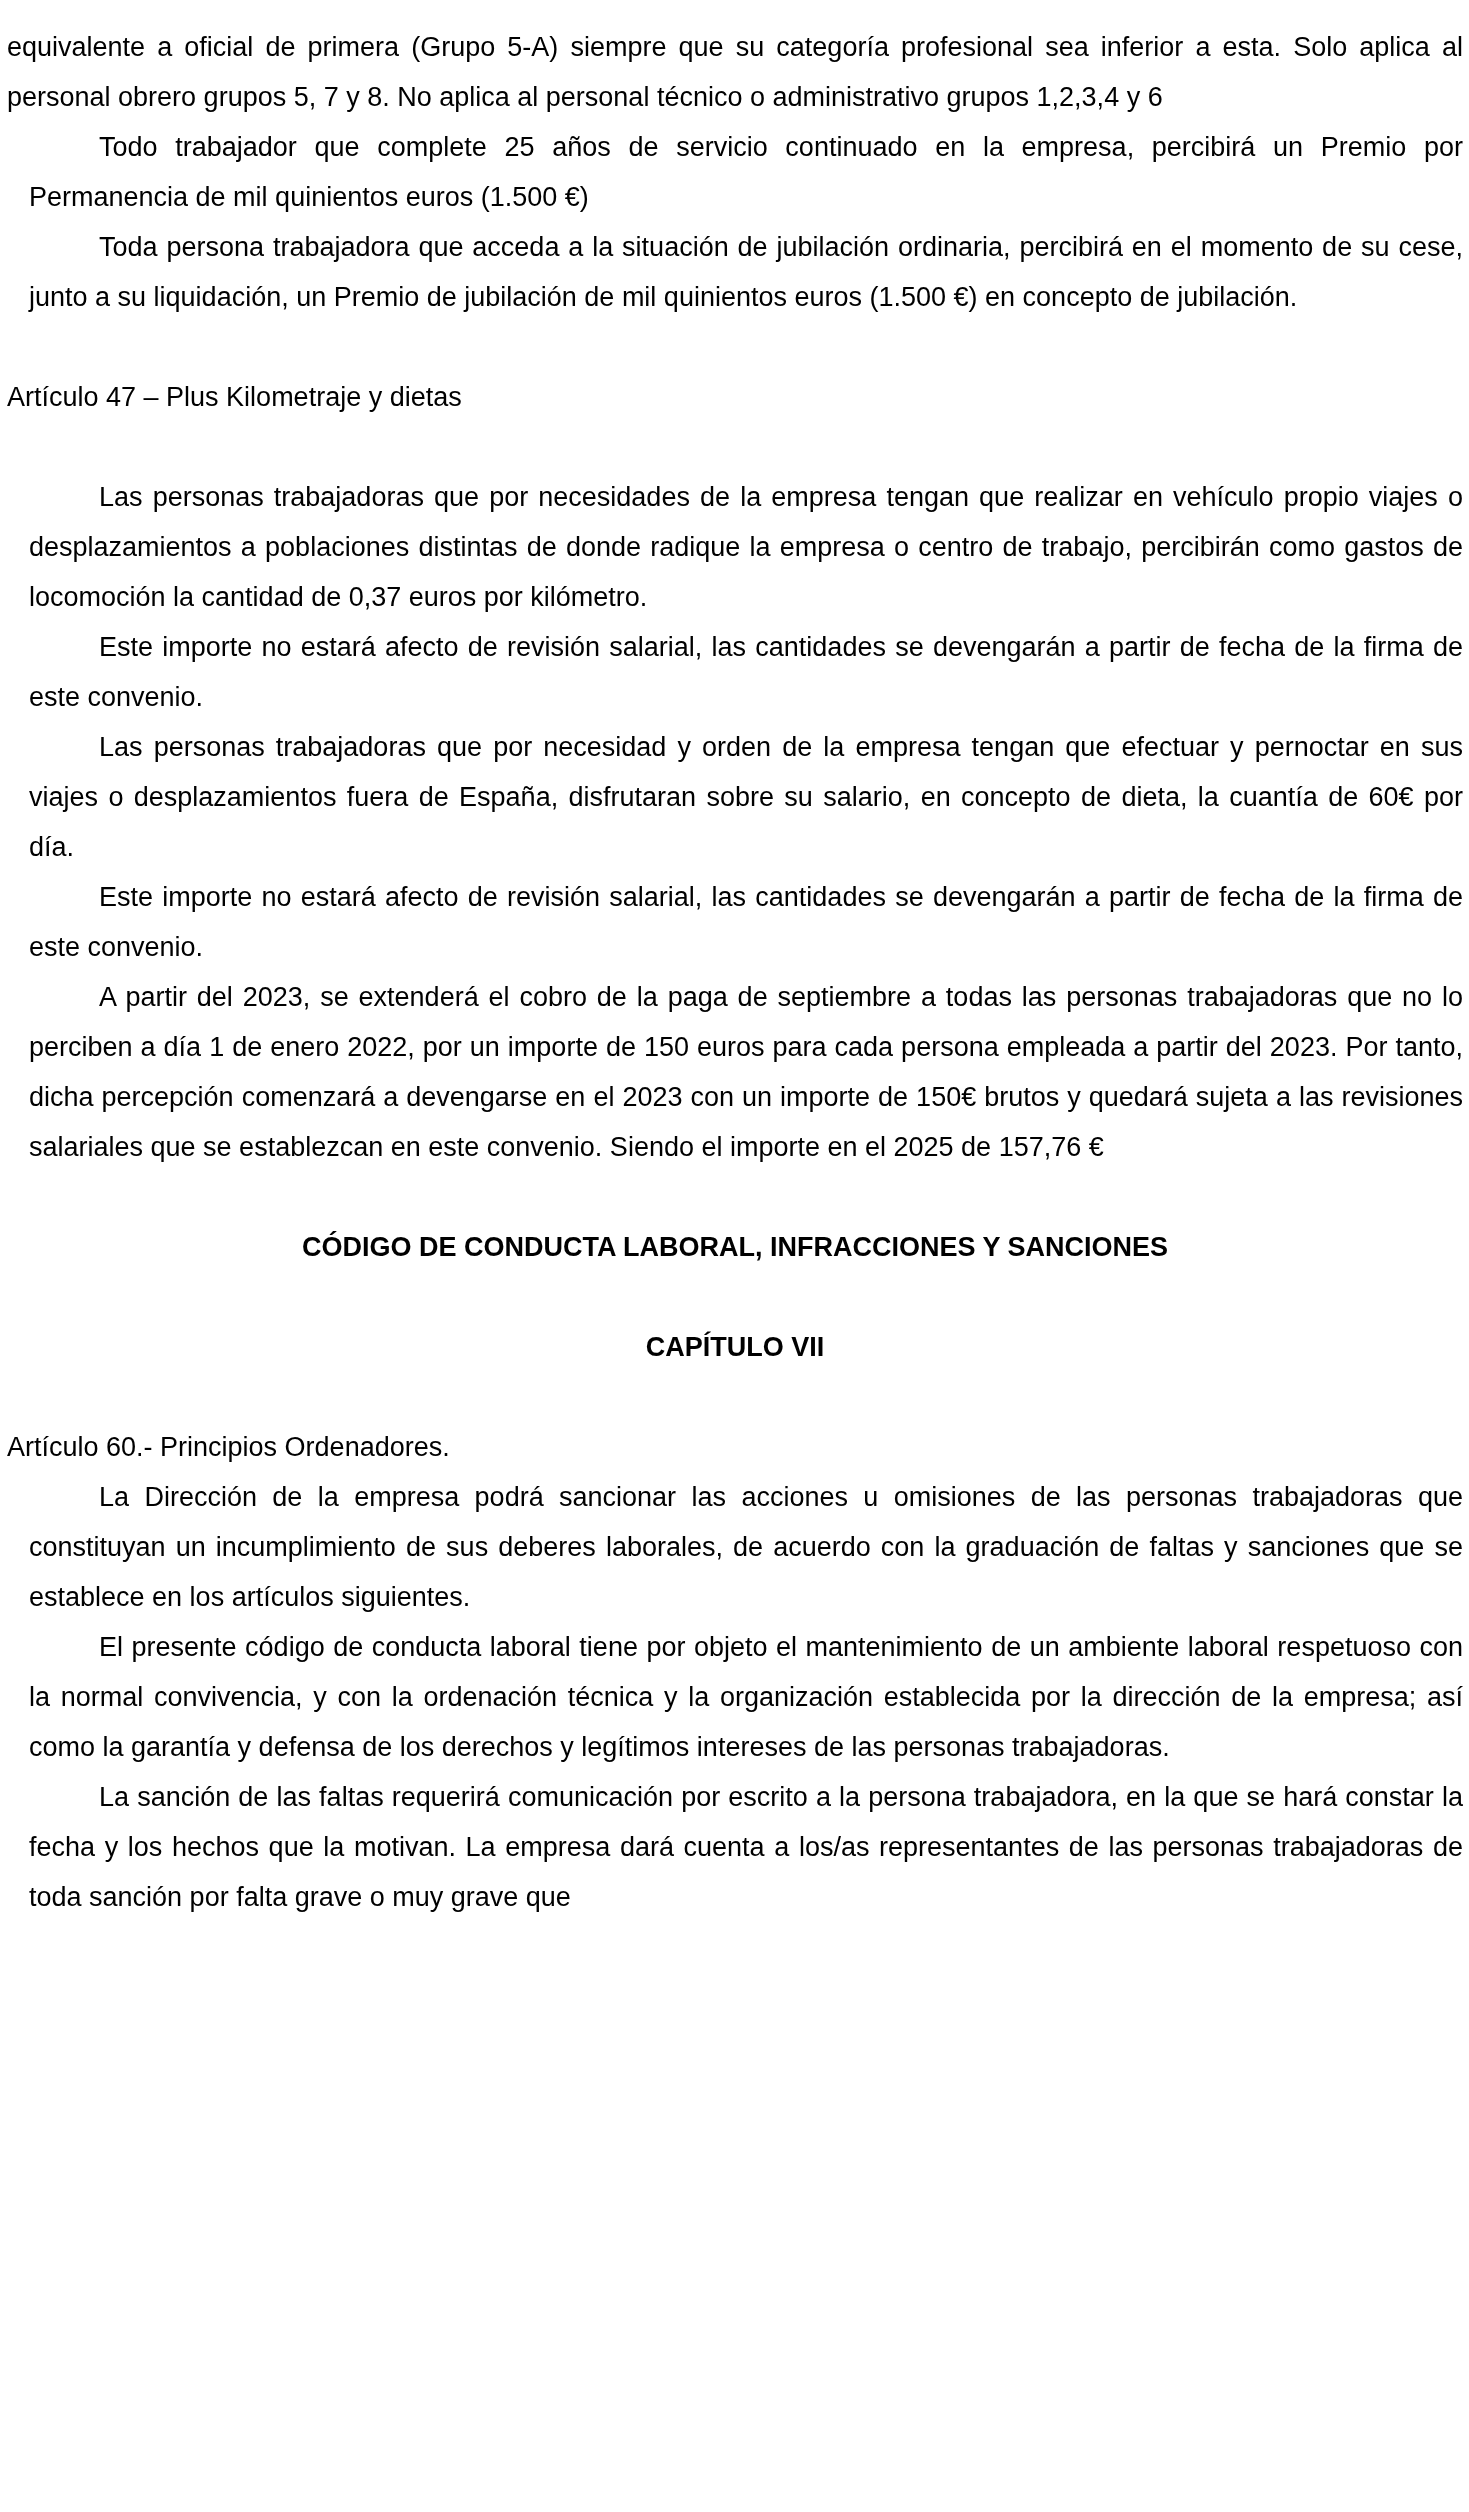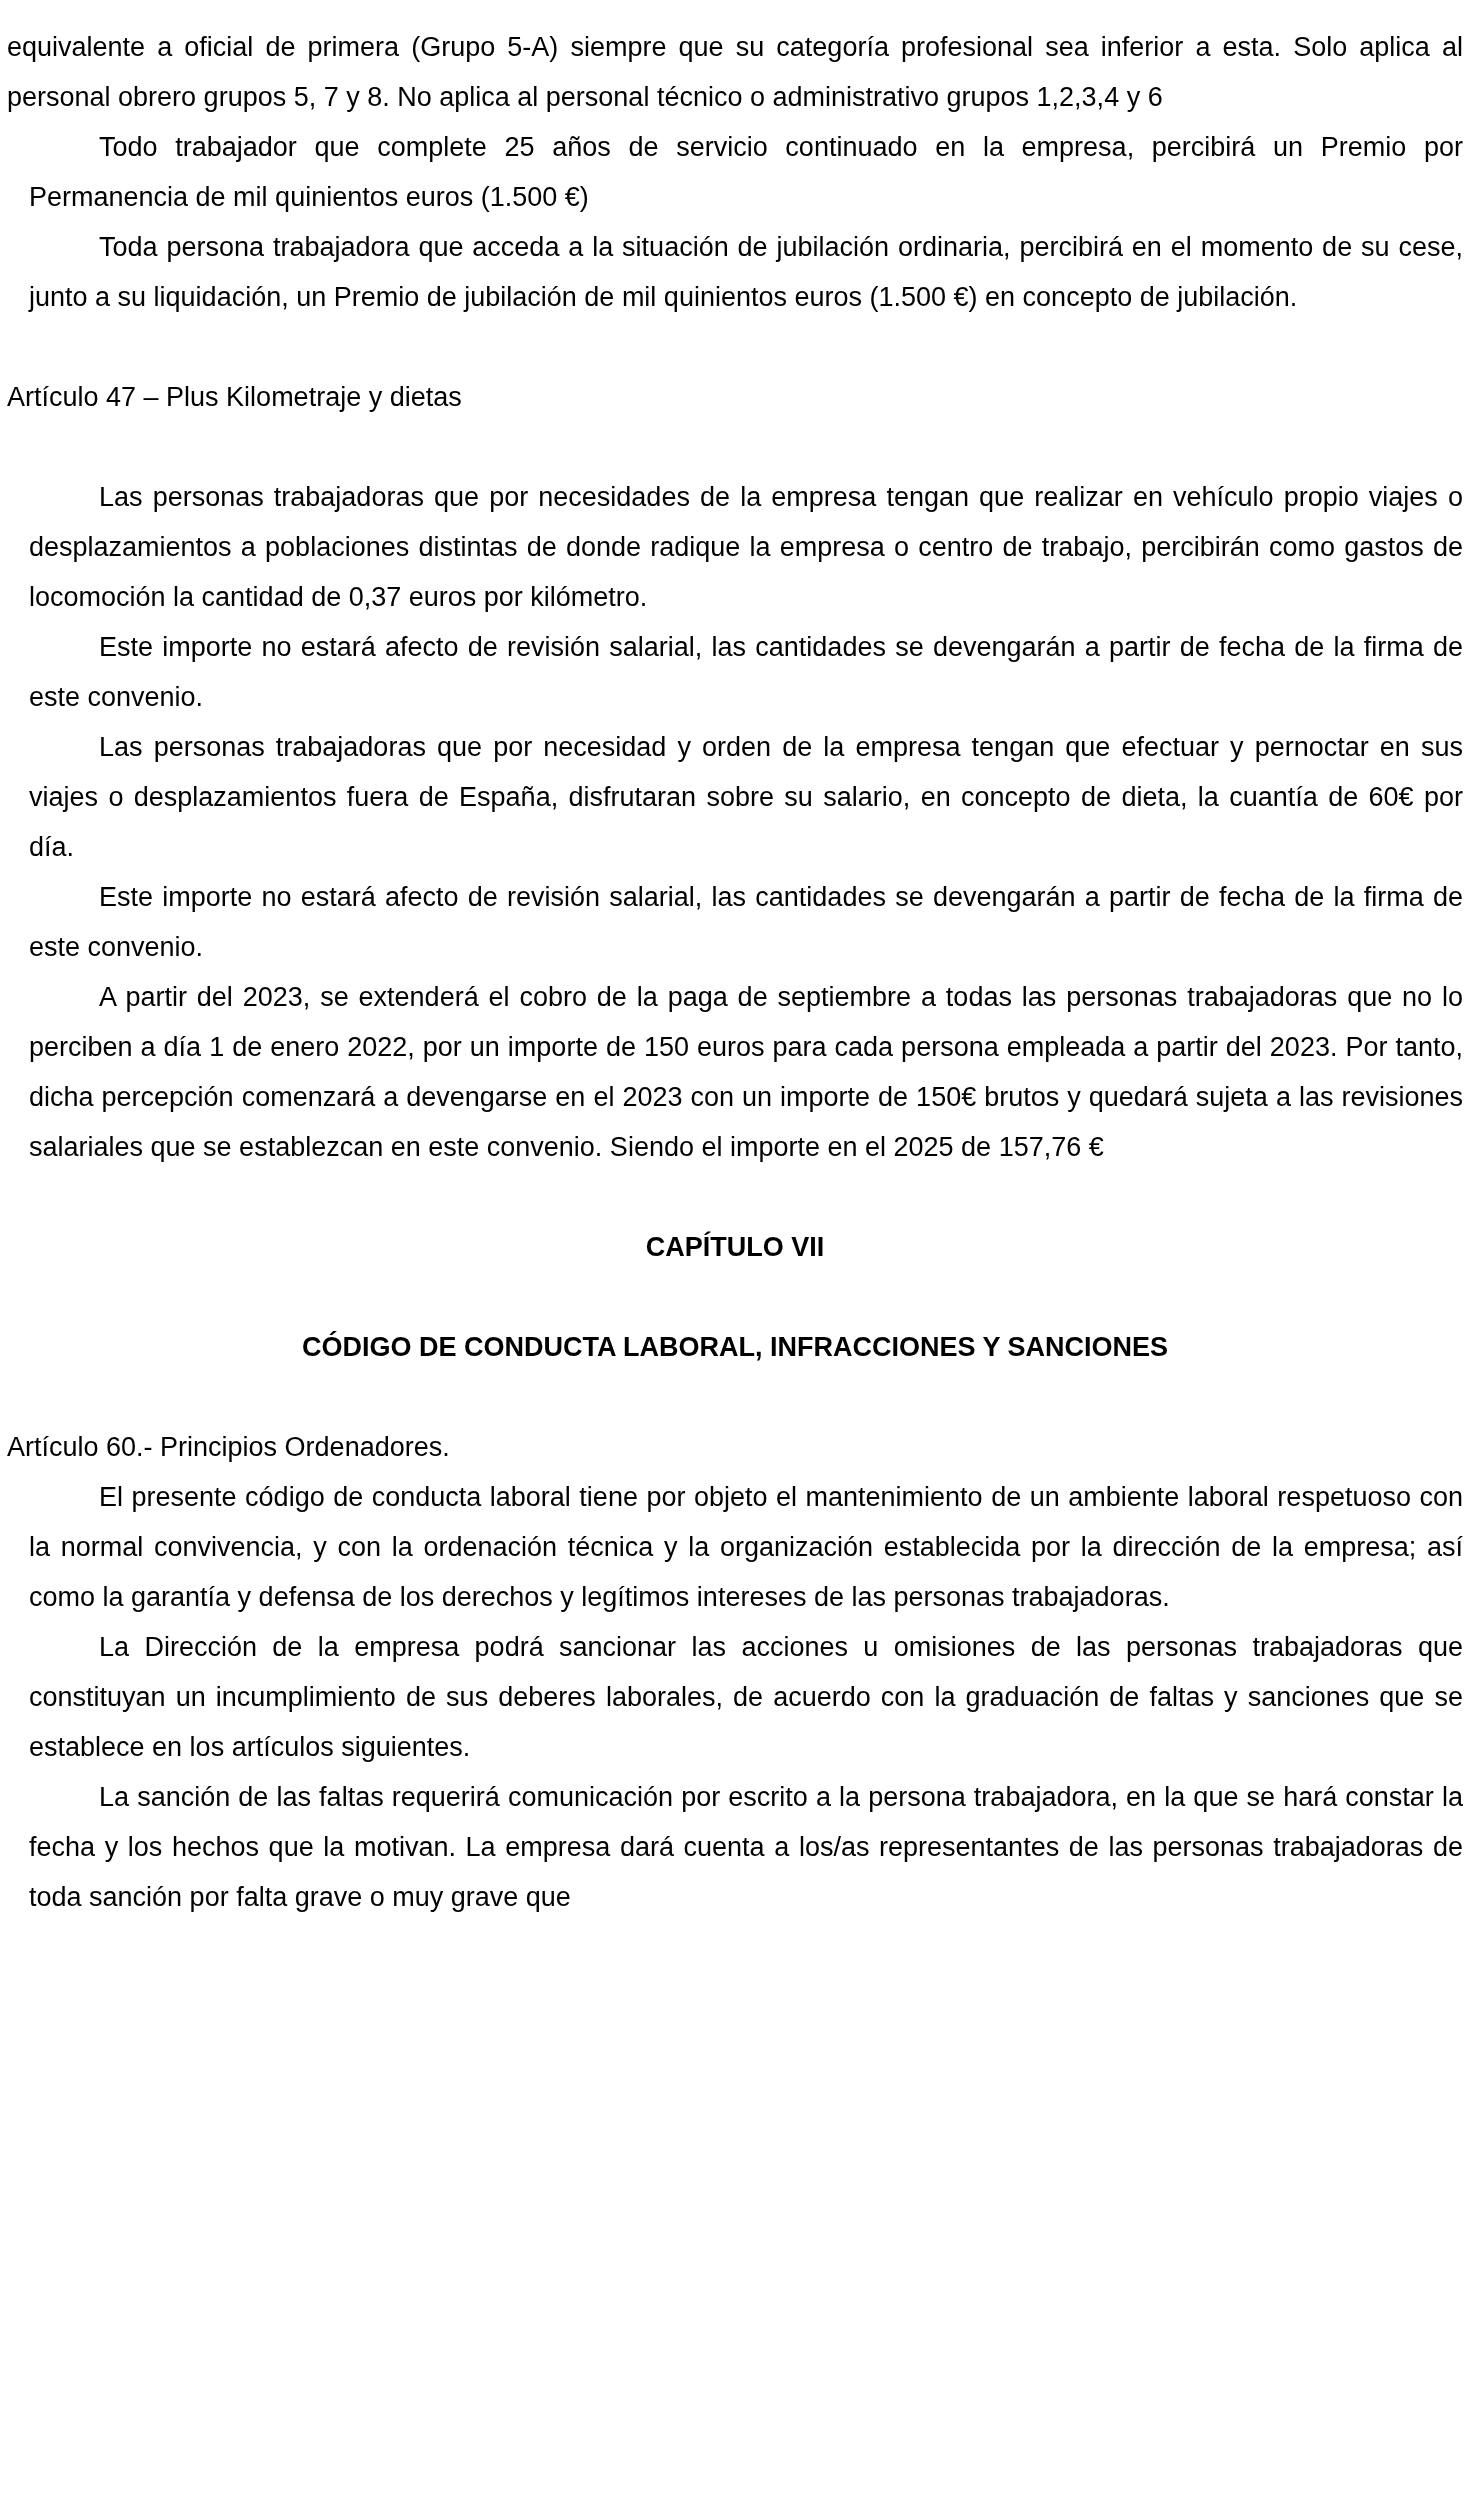--- a/index.html
+++ b/index.html
@@ -60,26 +60,26 @@
   <p class="para indent">Este importe no estará afecto de revisión salarial, las cantidades se devengarán a partir de fecha de la firma de este convenio.</p>
 
 
   <p class="para indent">Las personas trabajadoras que por necesidad y orden de la empresa tengan que efectuar y pernoctar en sus viajes o desplazamientos fuera de España, disfrutaran sobre su salario, en concepto de dieta, la cuantía de 60€ por día.</p>
 
   <p class="para indent">Este importe no estará afecto de revisión salarial, las cantidades se devengarán a partir de fecha de la firma de este convenio.</p>
 
 
   <p class="para indent">A partir del 2023, se extenderá el cobro de la paga de septiembre a todas las personas trabajadoras que no lo perciben a día 1 de enero 2022, por un importe de 150 euros para cada persona empleada a partir del 2023. Por tanto, dicha percepción comenzará a devengarse en el 2023 con un importe de 150€ brutos y quedará sujeta a las revisiones salariales que se establezcan en este convenio. Siendo el importe en el 2025 de 157,76 €</p>
 
+  <p class="h-center">CÓDIGO DE CONDUCTA LABORAL, INFRACCIONES Y SANCIONES</p>
+
   <p class="h-center">CAPÍTULO VII</p>
-
-  <p class="h-center">CÓDIGO DE CONDUCTA LABORAL, INFRACCIONES Y SANCIONES</p>
 
   <p class="h-article tight">Artículo 60.- Principios Ordenadores.</p>
 
+  <p class="para indent">La Dirección de la empresa podrá sancionar las acciones u omisiones de las personas trabajadoras que constituyan un incumplimiento de sus deberes laborales, de acuerdo con la graduación de faltas y sanciones que se establece en los artículos siguientes.</p>
+
   <p class="para indent">El presente código de conducta laboral tiene por objeto el mantenimiento de un ambiente laboral respetuoso con la normal convivencia, y con la ordenación técnica y la organización establecida por la dirección de la empresa; así como la garantía y defensa de los derechos y legítimos intereses de las personas trabajadoras.</p>
-
-  <p class="para indent">La Dirección de la empresa podrá sancionar las acciones u omisiones de las personas trabajadoras que constituyan un incumplimiento de sus deberes laborales, de acuerdo con la graduación de faltas y sanciones que se establece en los artículos siguientes.</p>
 
   <p class="para indent">La sanción de las faltas requerirá comunicación por escrito a la persona trabajadora, en la que se hará constar la fecha y los hechos que la motivan. La empresa dará cuenta a los/as representantes de las personas trabajadoras de toda sanción por falta grave o muy grave que</p>
 
 </div>
 
 
 </body></html>

